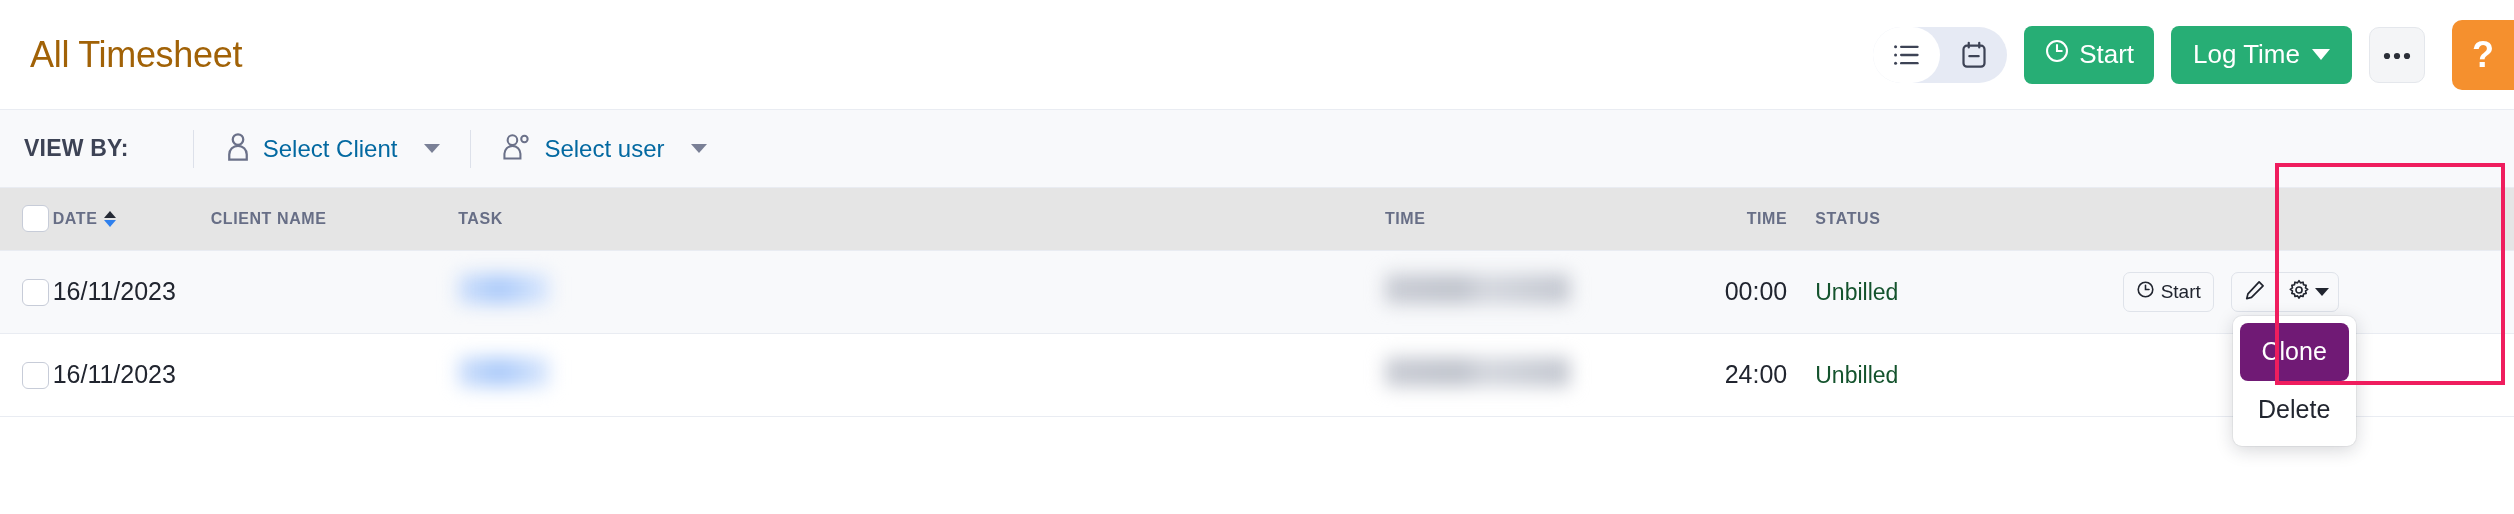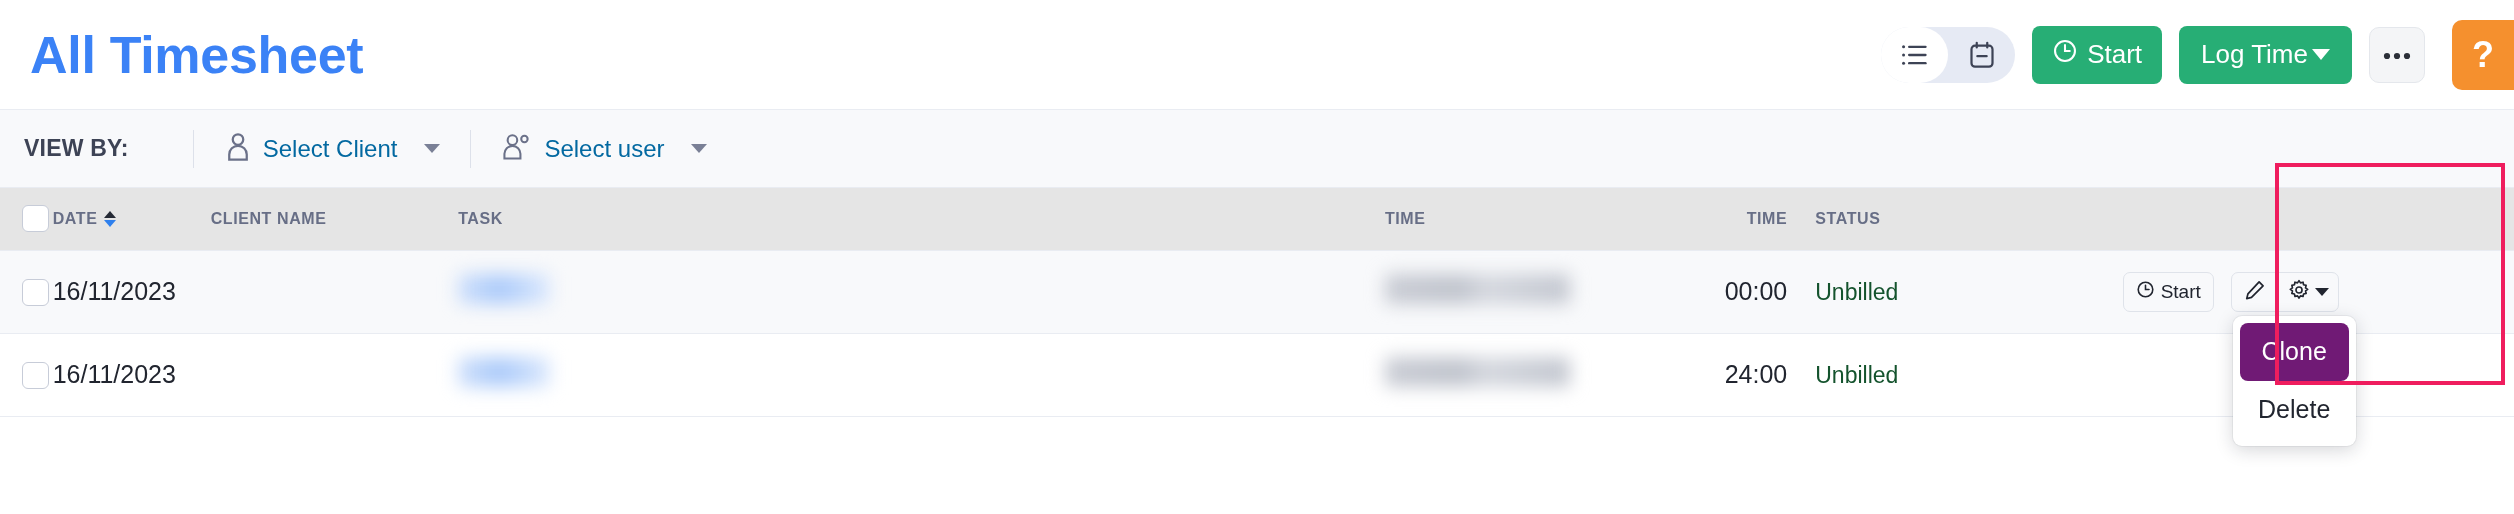--- a/index.html
+++ b/index.html
@@ -15,23 +15,23 @@
     height: 110px;
     display: flex;
     align-items: center;
     justify-content: space-between;
     padding: 0 0 0 30px;
     background: #ffffff;
     border-bottom: 1px solid #e9ecf2;
     position: relative;
   }
   .page-title {
-    font-size: 52px;
-    font-weight: 700;
-    color: #3b82f6;
+    font-size: 36px;
+    font-weight: 400;
+    color: #a16207;
     letter-spacing: -0.3px;
   }
   .header-actions {
     display: flex;
     align-items: center;
     gap: 17px;
     height: 100%;
     padding-right: 0;
   }
 
@@ -67,21 +67,21 @@
   .btn-green {
     background: #27ae75;
     color: #ffffff;
     border-radius: 8px;
     height: 58px;
     font-size: 26px;
     font-weight: 500;
     padding: 0 20px;
     gap: 9px;
   }
-  .btn-green.log-time { padding: 0 22px; gap: 4px; }
+  .btn-green.log-time { padding: 0 22px; gap: 12px; }
   .btn-ellipsis {
     background: #f4f5f7;
     border: 1px solid #e4e7ec;
     border-radius: 10px;
     height: 56px; width: 56px;
     color: #2b2f38;
     font-size: 30px;
     letter-spacing: 2px;
     line-height: 0;
   }

